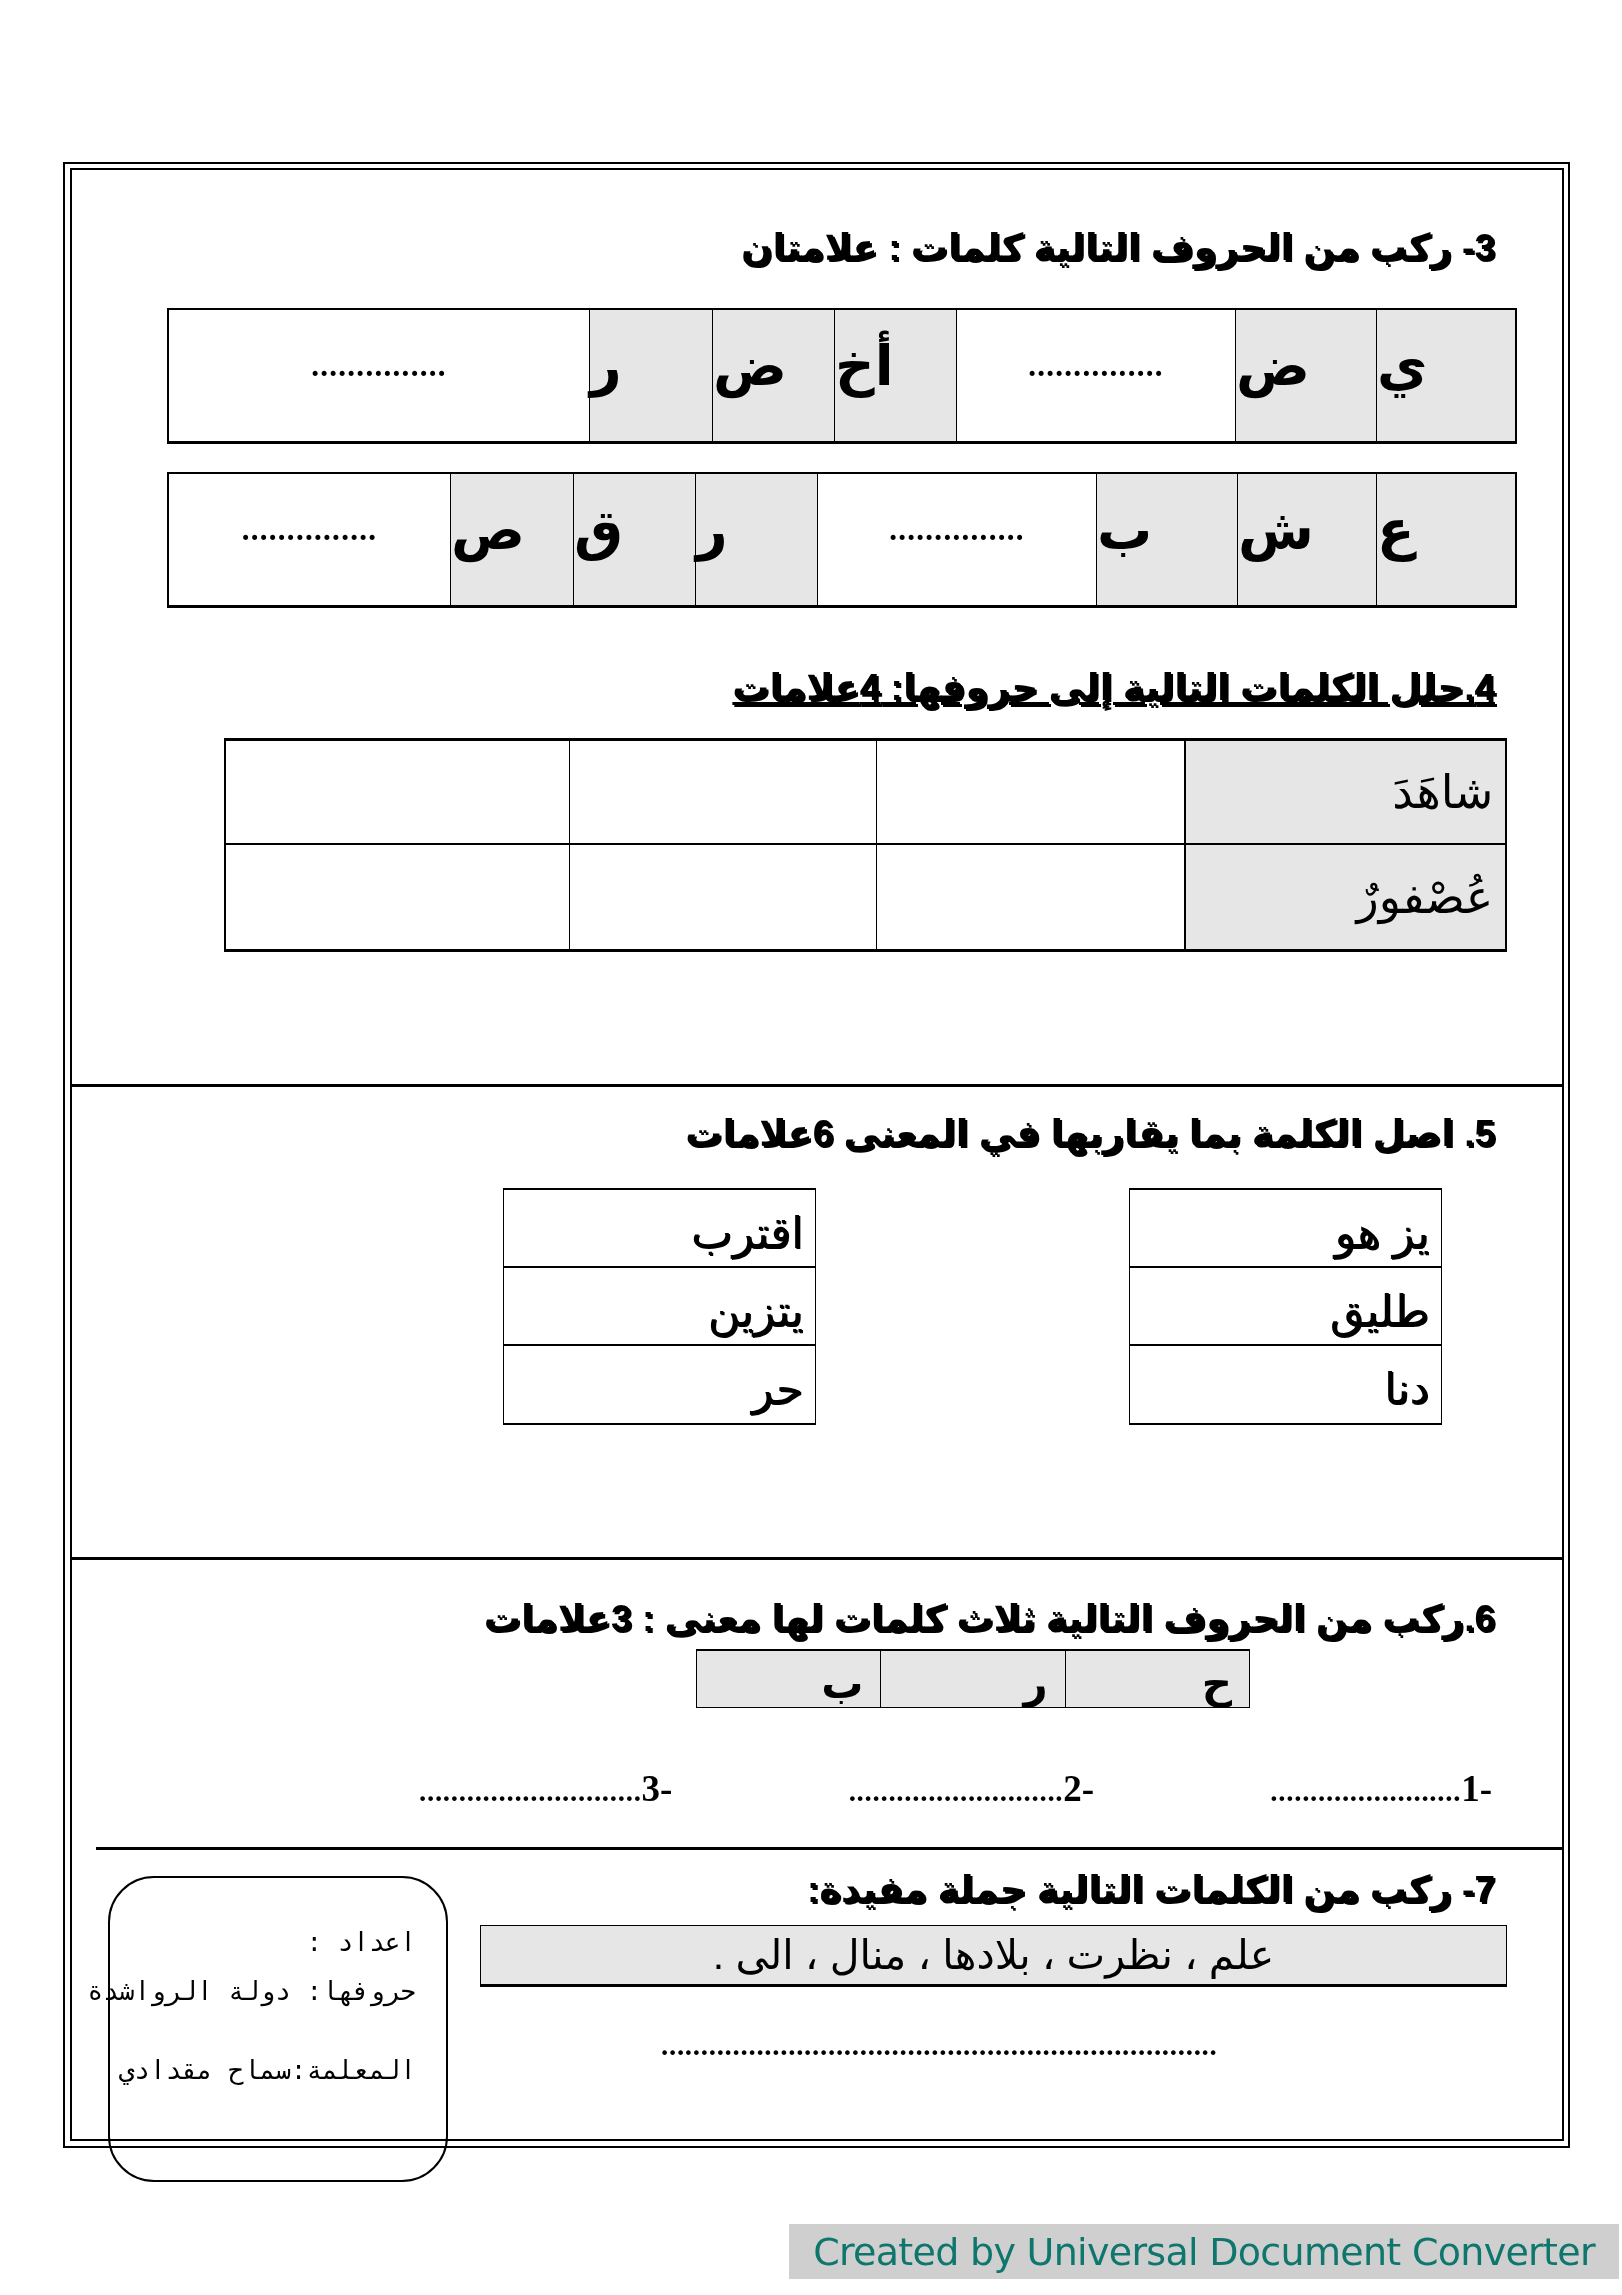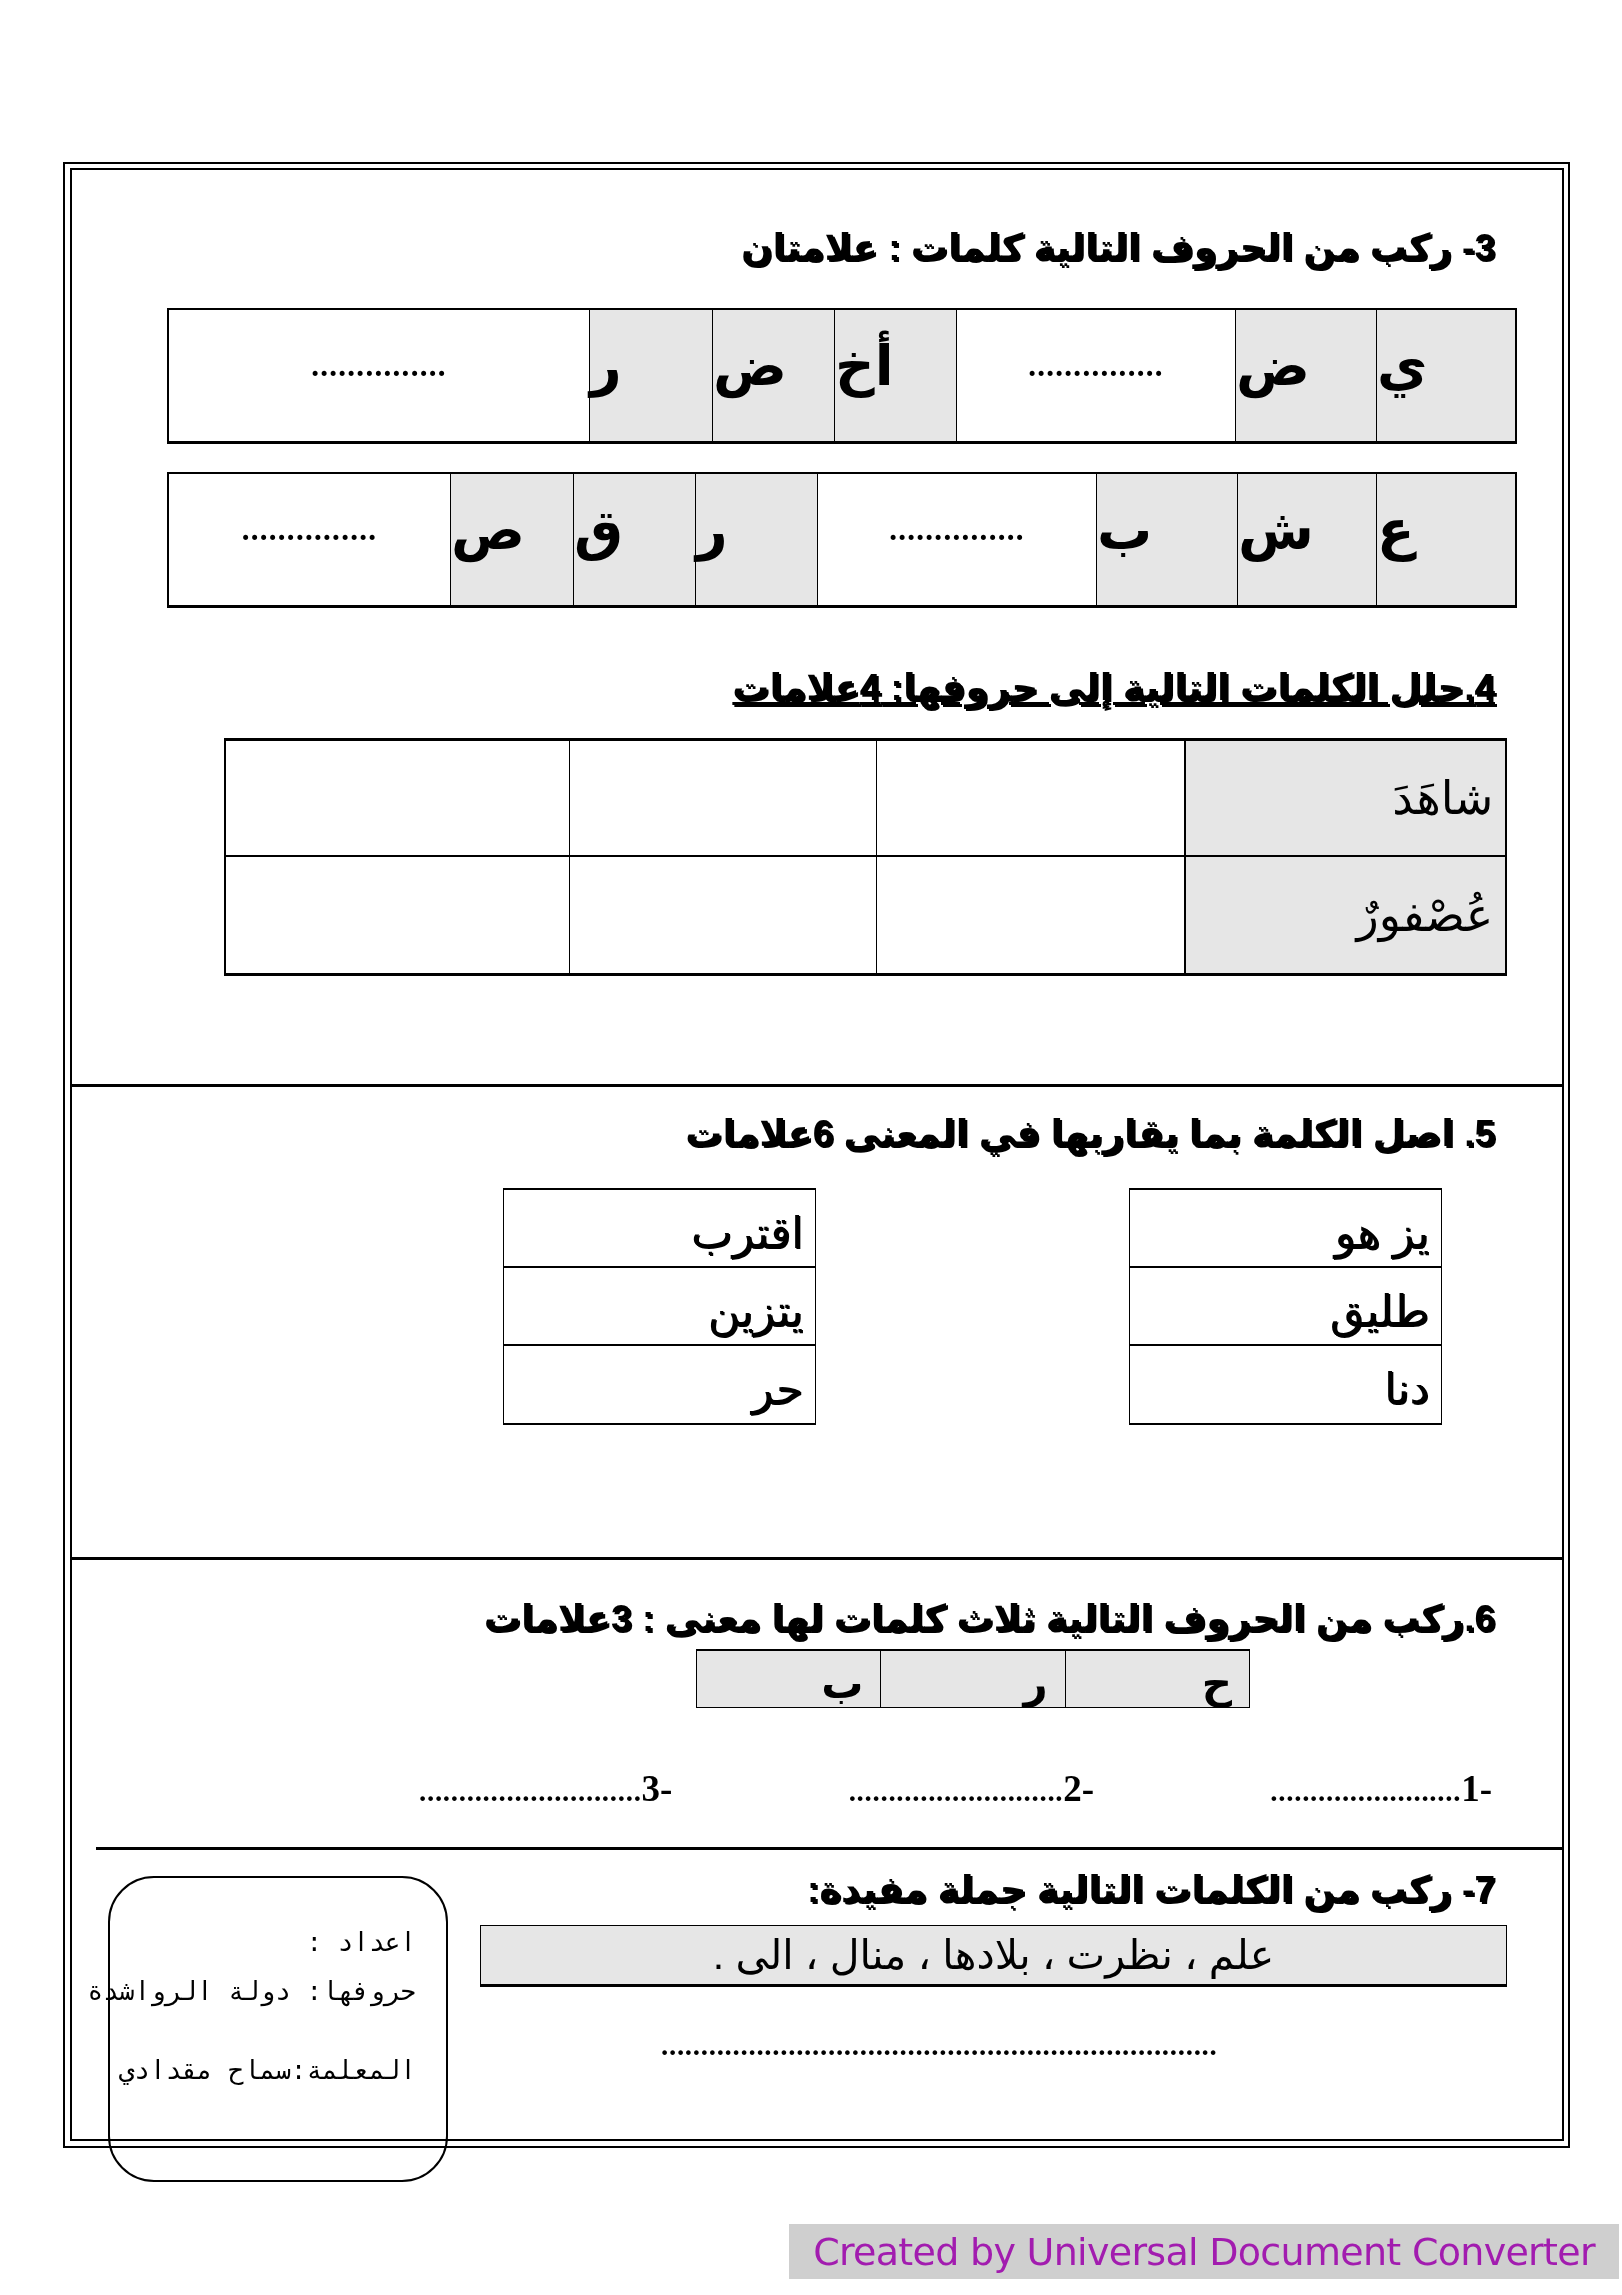--- a/index.html
+++ b/index.html
@@ -14,21 +14,21 @@
 
     
     .letter-row { position: absolute; left: 167px; width: 1350px; height: 136px; border: 2px solid #000; border-top-width: 2.6px; border-bottom-width: 3.3px; display: flex; flex-direction: row-reverse; }
     .letter-row .cell { height: 100%; border-left: 1.3px solid #000; display: flex; align-items: flex-start; justify-content: flex-end; padding: 23.6px 14.4px 0 0; font-family: "Liberation Sans", "DejaVu Sans", sans-serif; font-weight: bold; font-size: 55px; direction: rtl; }
     .letter-row .cell.gray { background: #e6e6e6; }
     .letter-row .cell.blank { background: #ffffff; justify-content: center; padding: 38px 0 0 0; font-size: 31px; letter-spacing: 1.3px; font-family: "Liberation Serif", serif; }
     .letter-row .cell:last-child { border-left: none; }
 
     
     .analyze-table { position: absolute; left: 224px; top: 738px; width: 1283px; border: 2px solid #000; border-top-width: 3.3px; border-bottom-width: 3.3px; }
-    .analyze-row { display: flex; flex-direction: row-reverse; height: 116px; border-bottom: 2.6px solid #000; padding-left: 36px; }
+    .analyze-row { display: flex; flex-direction: row-reverse; height: 104px; border-bottom: 2.6px solid #000; padding-left: 36px; }
     .analyze-row:last-child { border-bottom: none; }
     .analyze-word { width: 321px; background: #e6e6e6; display: flex; align-items: center; justify-content: flex-start; padding-right: 11.8px; font-family: "DejaVu Serif", "Liberation Serif", serif; font-size: 46px; direction: rtl; border-left: 2px solid #000; }
     .analyze-cells { flex: 1; display: flex; flex-direction: row-reverse; }
     .analyze-cells .acell { flex: 1; border-left: 1.3px solid #000; background: #fff; }
     .analyze-cells .acell:last-child { border-left: none; }
 
     
     .match-col { position: absolute; width: 313px; border: 1.3px solid #000; border-top-width: 2.6px; }
     .match-cell { height: 78px; border-bottom: 2px solid #000; display: flex; align-items: flex-start; justify-content: flex-start; padding: 17px 11.8px 0 0; direction: rtl; font-family: "Liberation Sans", "DejaVu Sans", sans-serif; font-weight: normal; font-size: 44px; text-shadow: 1.3px 1.3px 0 #000; }
     .match-cell:last-child { border-bottom: 1.3px solid #000; }
@@ -43,21 +43,21 @@
     .answers6 .num { font-size: 37px; font-weight: bold; }
     .answers6 .dots { font-size: 29px; letter-spacing: 0.7px; }
 
     
     .sentence-box { position: absolute; left: 480px; top: 1925px; width: 1027px; height: 62px; border: 1.3px solid #000; border-bottom-width: 3.3px; background: #e6e6e6; display: flex; align-items: center; justify-content: center; direction: rtl; font-family: "Liberation Sans", "DejaVu Sans", sans-serif; font-size: 41px; }
     .sentence-dots { position: absolute; left: 661px; top: 2029px; width: 838px; font-size: 29px; font-weight: bold; white-space: nowrap; overflow: hidden; letter-spacing: 0.7px; }
 
     .credits-box { position: absolute; left: 108px; top: 1876px; width: 340px; height: 306px; border: 2.6px solid #000; border-radius: 46px; background: transparent; }
     .credit-line { position: absolute; direction: rtl; font-family: Liberation Mono, monospace; font-size: 26px; white-space: nowrap; }
 
-    .watermark { position: absolute; left: 789px; top: 2224px; width: 830px; height: 55px; background: #cfcfcf; color: #a21caf; font-family: "DejaVu Sans", "Liberation Sans", sans-serif; font-size: 38px; display: flex; align-items: center; justify-content: center; white-space: nowrap; letter-spacing: -0.7px; }
+    .watermark { position: absolute; left: 789px; top: 2224px; width: 830px; height: 55px; background: #cfcfcf; color: #0f766e; font-family: "DejaVu Sans", "Liberation Sans", sans-serif; font-size: 38px; display: flex; align-items: center; justify-content: center; white-space: nowrap; letter-spacing: -0.7px; }
   </style>
 </head>
 <body>
 
 <div class="frame-outer"></div>
 <div class="frame-inner"></div>
 
 <div class="heading" style="right:128px; top:226px;">3- ركب من الحروف التالية كلمات : علامتان</div>
 
 <div class="letter-row" style="top:308px;">

